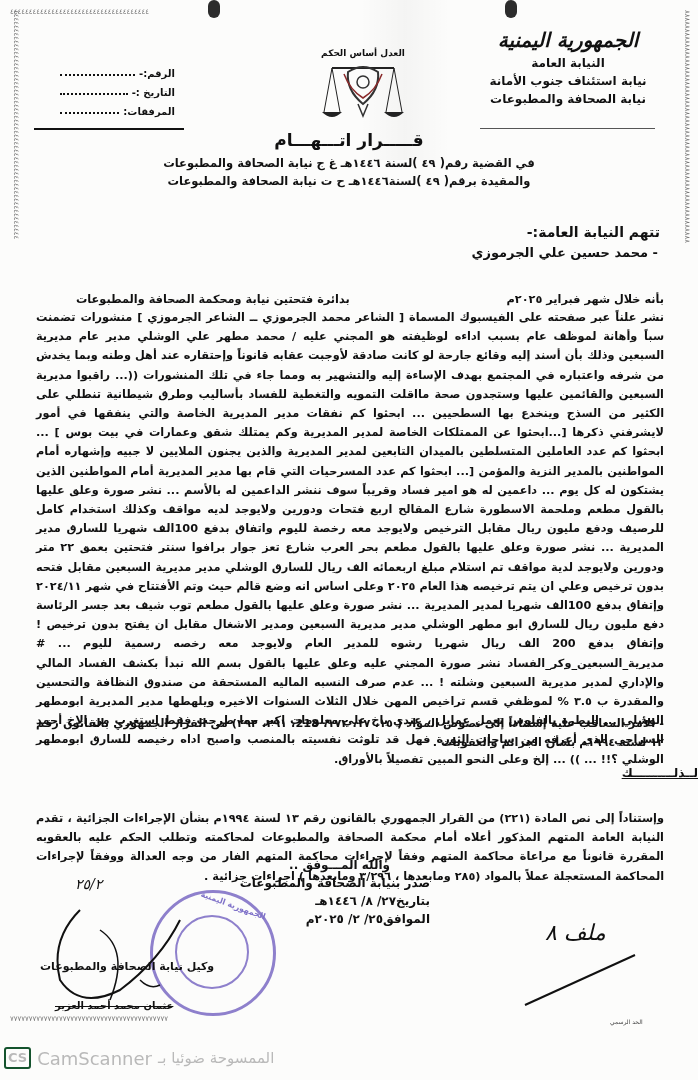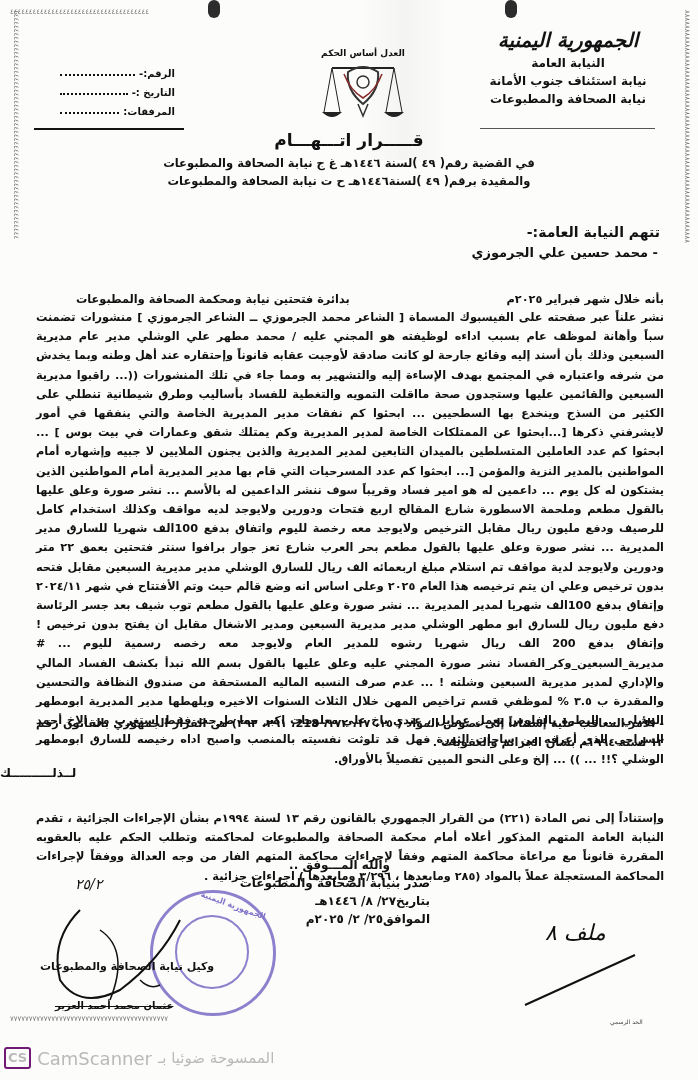--- a/index.html
+++ b/index.html
@@ -35,40 +35,40 @@
   .case1 { top: 156px; } .case2 { top: 174px; }
 
   .accuses { position: absolute; right: 38px; top: 224px; direction: rtl; font-size: 14px; font-weight: bold; }
   .accused-row { position: absolute; right: 40px; top: 245px; width: 600px; direction: rtl; font-size: 13px; font-weight: bold; display: flex; justify-content: space-between; }
   .accused-row .status { margin-left: 30px; letter-spacing: 1px; }
 
   .body { position: absolute; left: 36px; width: 628px; direction: rtl; text-align: justify; text-align-last: right; font-size: 11.3px; font-weight: bold; line-height: 19.2px; }
   .para-intro { top: 290px; display: flex; justify-content: space-between; }
   .para-main { top: 308px; }
   .para-articles { top: 714px; }
-  .therefore { position: absolute; left: 0; width: 698px; top: 766px; text-align: left; font-size: 12px; font-weight: bold; direction: rtl; }
+  .therefore { position: absolute; left: 0; width: 698px; top: 766px; text-align: right; font-size: 12px; font-weight: bold; direction: rtl; text-decoration: underline; }
   .para-final { top: 784px; margin-top: 25px; }
 
   .closing { position: absolute; left: 230px; top: 856px; width: 200px; direction: rtl; text-align: right; font-size: 12px; font-weight: bold; line-height: 18px; }
   .closing .c1 { padding-right: 40px; }
 
   .stamp { position: absolute; left: 150px; top: 890px; width: 120px; height: 120px; border-radius: 50%; border: 3px solid #7b6bc4; opacity: 0.85; }
   .stamp .inner { position: absolute; left: 22px; top: 22px; width: 70px; height: 70px; border-radius: 50%; border: 2px solid #7b6bc4; }
   .stamp .arc { position: absolute; right: 6px; top: 8px; font-size: 8px; color: #6a5ac0; direction: rtl; font-weight: bold; transform: rotate(20deg); }
 
   .sig-left { position: absolute; left: 40px; top: 900px; }
   .signer-title { position: absolute; left: 40px; top: 960px; direction: rtl; font-size: 11px; font-weight: bold; }
   .signer-name { position: absolute; left: 55px; top: 1000px; direction: rtl; font-size: 10px; font-weight: bold; text-decoration: line-through; }
   .sig-date { position: absolute; left: 75px; top: 876px; font-family: "DejaVu Serif", serif; font-size: 14px; font-style: italic; }
 
   .right-note { position: absolute; left: 545px; top: 920px; font-family: "DejaVu Serif", serif; font-size: 22px; font-style: italic; direction: rtl; }
   .footer-code { position: absolute; left: 610px; top: 1018px; font-size: 6px; color: #444; }
 
   .watermark { position: absolute; left: 4px; top: 1047px; display: flex; align-items: center; gap: 6px; color: #b9b9b9; font-size: 18px; }
-  .watermark .cs { border: 2px solid #701a75; border-radius: 3px; font-size: 13px; font-weight: bold; padding: 0 2px; line-height: 18px; }
+  .watermark .cs { border: 2px solid #14532d; border-radius: 3px; font-size: 13px; font-weight: bold; padding: 0 2px; line-height: 18px; }
   .watermark .ar { font-size: 15px; direction: rtl; }
 </style>
 </head>
 <body>
 
 <div class="page">
 
   <div class="binding" style="left:208px"></div>
   <div class="binding" style="left:505px"></div>
   <div class="fold"></div>

